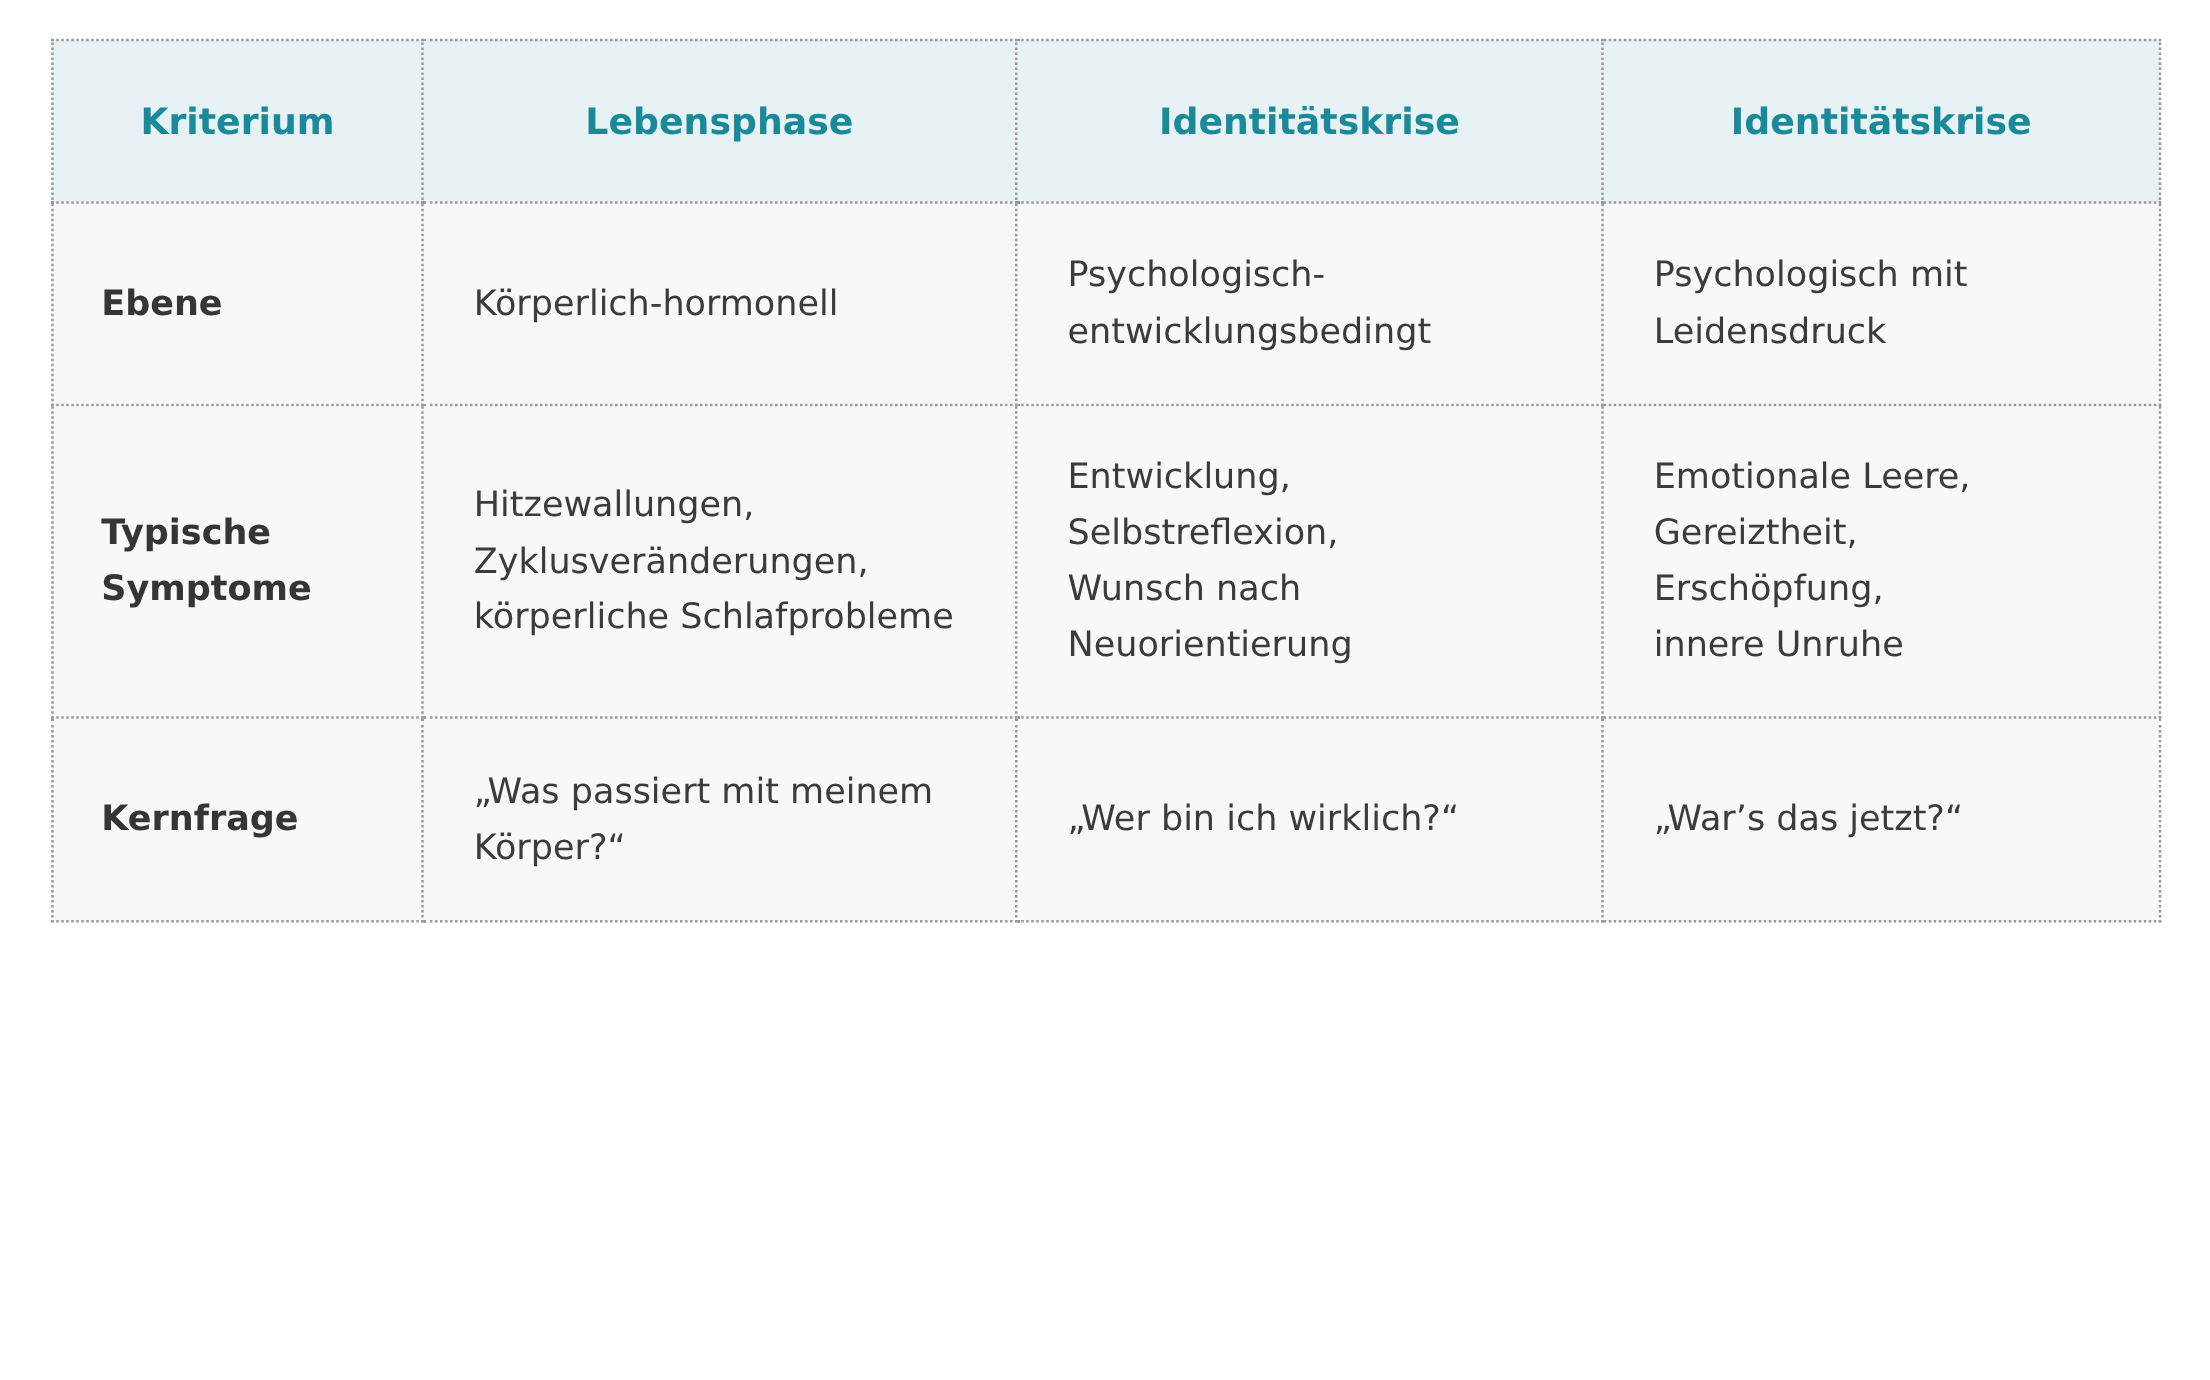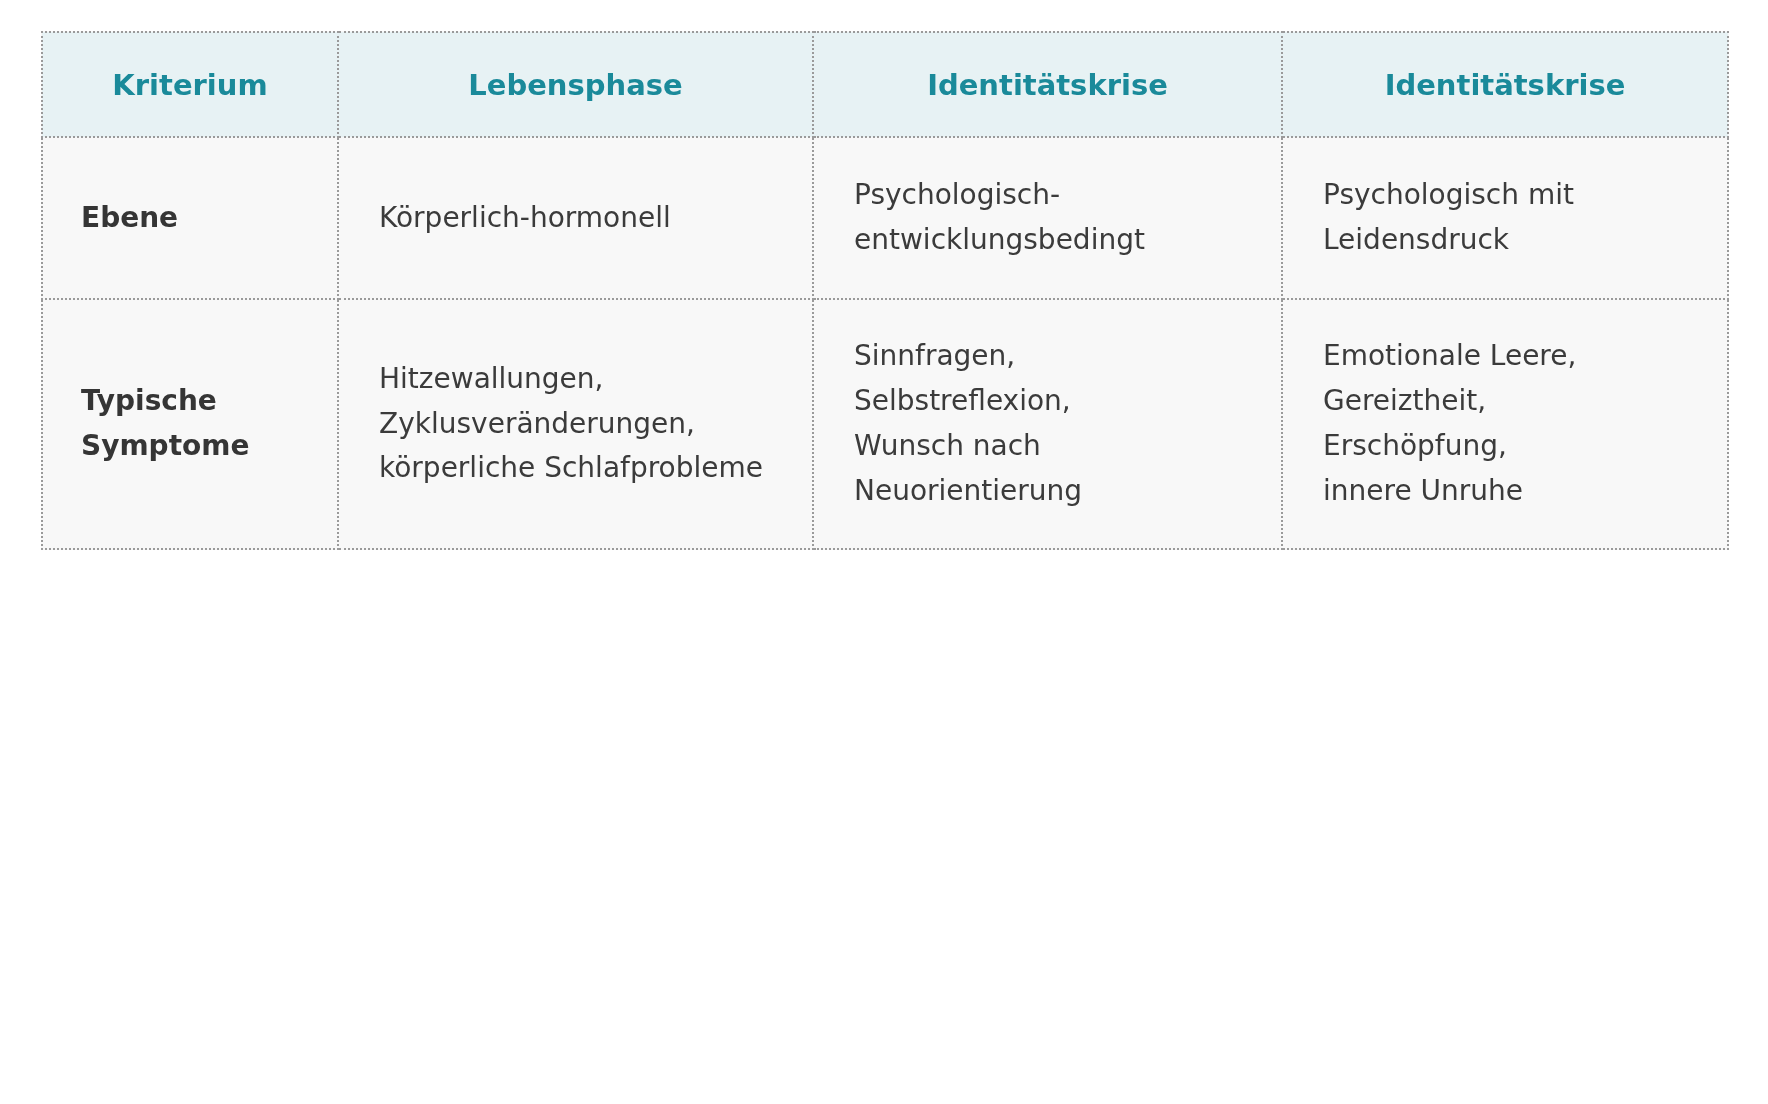--- a/index.html
+++ b/index.html
@@ -25,21 +25,21 @@
   table.compare col.c2 { width: 475px; }
   table.compare col.c3 { width: 469px; }
   table.compare col.c4 { width: 446px; }
 
   table.compare th, table.compare td {
     border: 2px dotted #9a9a9a;
     vertical-align: middle;
     box-sizing: border-box;
   }
 
-  tr.header-row { height: 105px; }
+  tr.header-row { height: 130px; }
   tr.r-ebene    { height: 162px; }
   tr.r-ausloeser{ height: 167px; }
   tr.r-symptome { height: 250px; }
   tr.r-kernfrage{ height: 163px; }
   tr.r-dynamik  { height: 167px; }
 
   th.col-header {
     background: #e7f2f4;
     color: #1a8a9a;
     font-size: 29px;
@@ -92,24 +92,31 @@
         <td class="cell">Psychologisch-
 entwicklungsbedingt</td>
         <td class="cell">Psychologisch mit
 Leidensdruck</td>
       </tr>
       <tr class="r-symptome">
         <td class="row-label">Typische Symptome</td>
         <td class="cell">Hitzewallungen,
 Zyklusveränderungen,
 körperliche Schlafprobleme</td>
-        <td class="cell">Sinnfragen,
+        <td class="cell">Entwicklung,
 Selbstreflexion,
 Wunsch nach
 Neuorientierung</td>
         <td class="cell">Emotionale Leere,
 Gereiztheit,
 Erschöpfung,
 innere Unruhe</td>
       </tr>
+      <tr class="r-kernfrage">
+        <td class="row-label">Kernfrage</td>
+        <td class="cell">„Was passiert mit meinem
+Körper?“</td>
+        <td class="cell">„Wer bin ich wirklich?“</td>
+        <td class="cell">„War’s das jetzt?“</td>
+      </tr>
     </tbody>
   </table>
 </div>
 
 </body></html>

